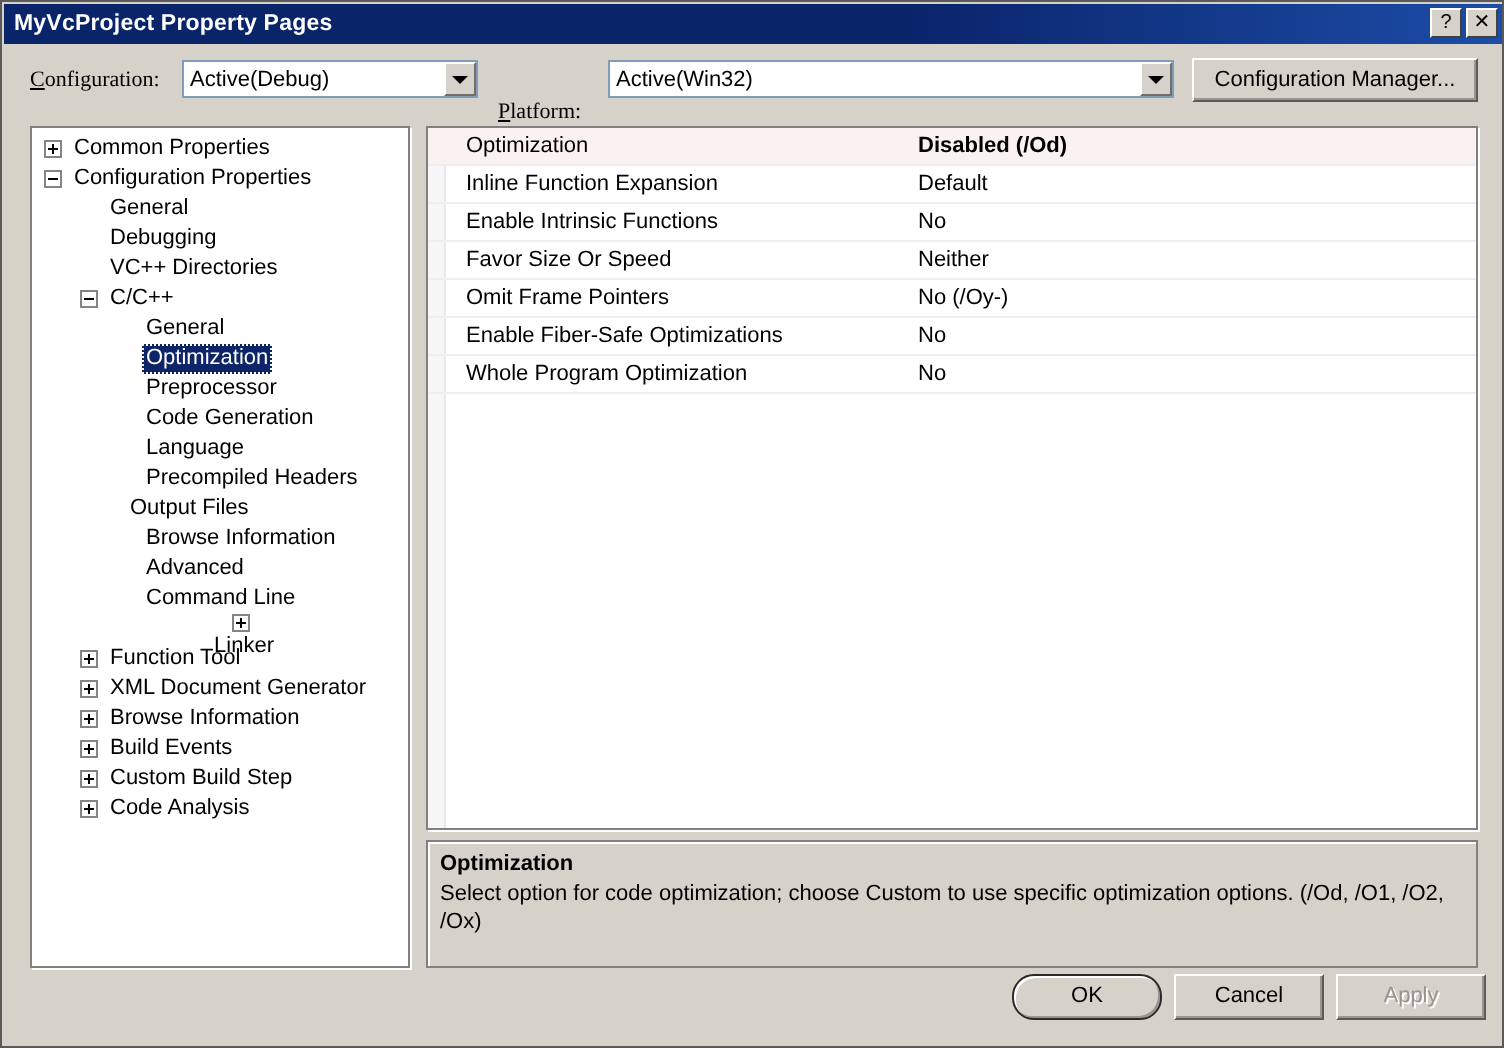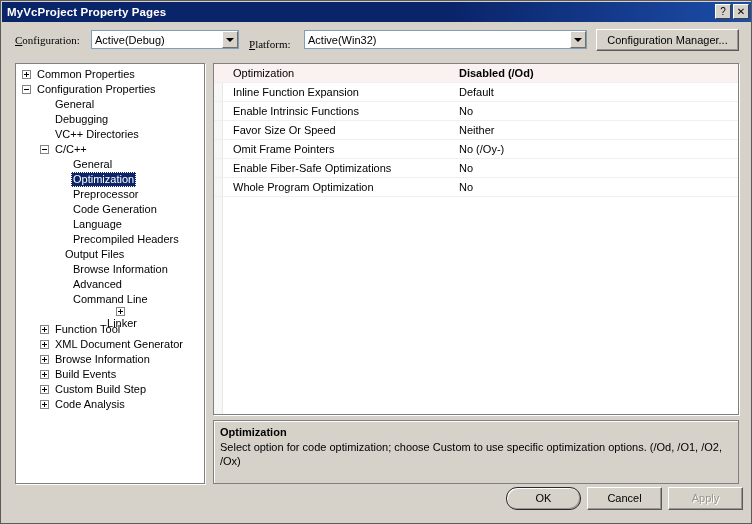--- a/index.html
+++ b/index.html
@@ -294,21 +294,21 @@
     </div>
   </div>
 
   <div id="toprow">
     <span class="fld-label" style="left:14px; top:4px;"><u>C</u>onfiguration:</span>
     <div class="combo" style="left:90px; top:1px; width:148px;">
       <span class="cval">Active(Debug)</span>
       <span class="carrow"></span>
     </div>
 
-    <span class="fld-label" style="left:248px; top:8px;"><u>P</u>latform:</span>
+    <span class="fld-label" style="left:248px; top:20px;"><u>P</u>latform:</span>
     <div class="combo" style="left:303px; top:1px; width:283px;">
       <span class="cval">Active(Win32)</span>
       <span class="carrow"></span>
     </div>
 
     <button class="btn" style="position:absolute; left:595px; top:0px; width:143px; height:22px; line-height:20px;">Configuration Manager...</button>
   </div>
 
   <div id="tree-panel">
     <div id="tree-list" style="padding-top:3px;">

